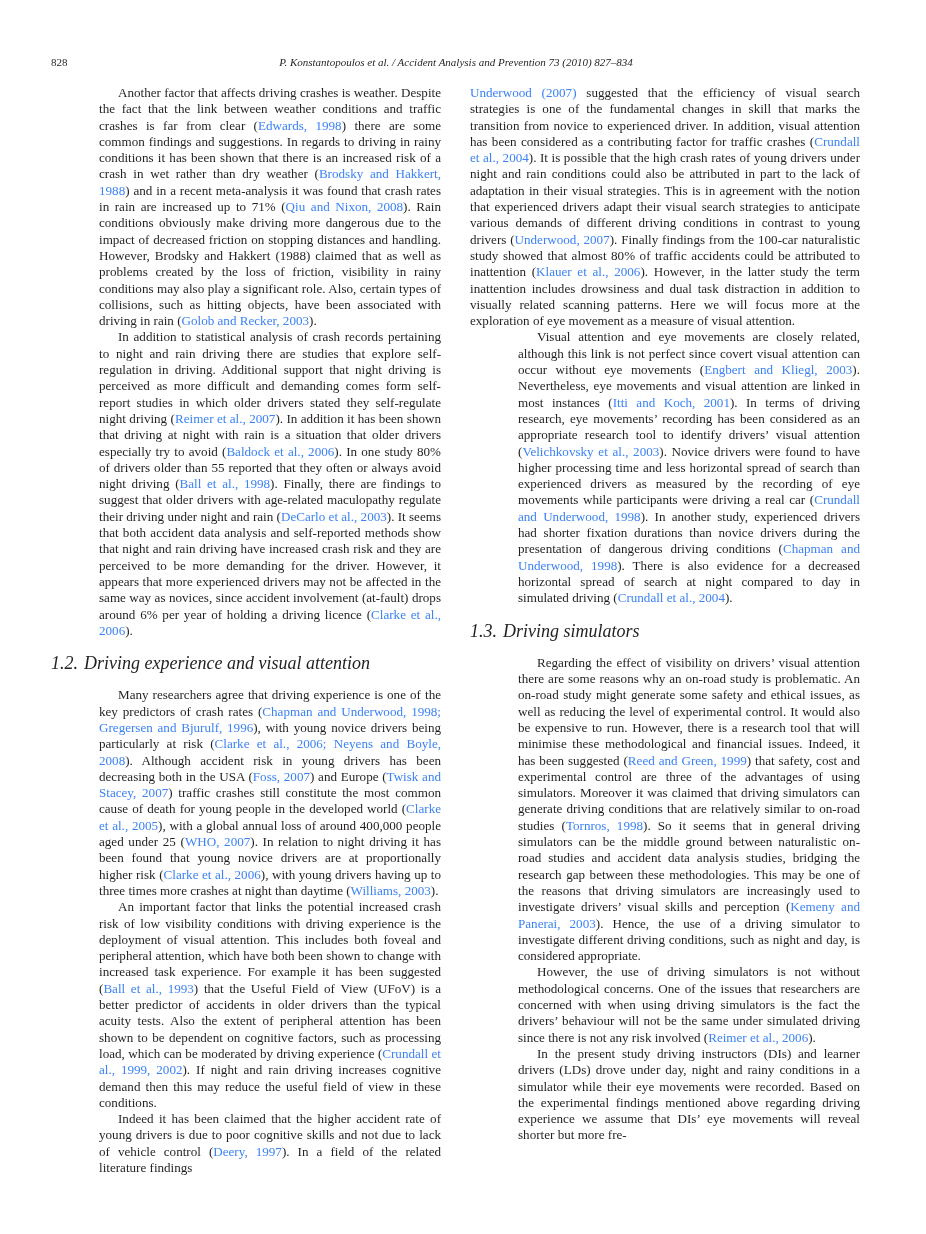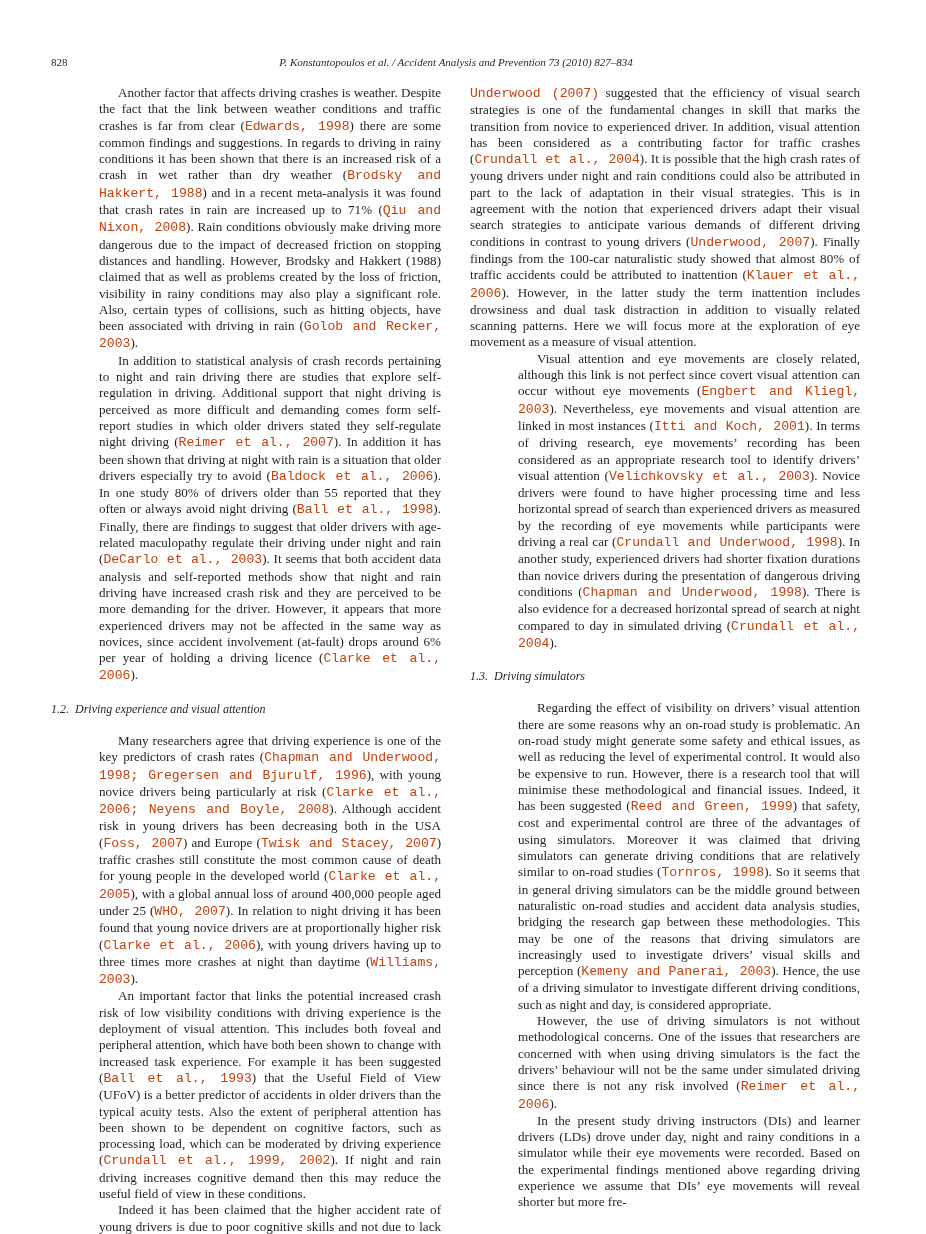--- a/index.html
+++ b/index.html
@@ -8,22 +8,22 @@
   .header { position: absolute; top: 56px; left: 51px; width: 810px; height: 14px;
             font-size: 11px; }
   .page-num { position: absolute; left: 0; top: 0; }
   .running-title { position: absolute; left: 0; right: 0; top: 0; text-align: center; font-style: italic; }
   .col { position: absolute; top: 85px; width: 390px; font-size: 13.1px; line-height: 16.3px;
          text-align: justify; hyphens: manual; }
   .col-left { left: 51px; }
   .col-right { left: 470px; }
   .col p { margin: 0; text-indent: 0; }
   .col p.indent { text-indent: 19px; margin-left: 48px; }
-  .cite { color: #c2410c; font-family: Liberation Mono, monospace; }
-  h3.sec { margin: 16px 0 16px 0; font-weight: normal; font-style: italic; font-size: 12px; line-height: 16.3px; }
+  .cite { color: #3b82f6; }
+  h3.sec { margin: 16px 0 16px 0; font-weight: normal; font-style: italic; font-size: 18px; line-height: 16.3px; }
   h3.sec .num { margin-right: 6px; }
 </style>
 </head>
 <body>
 
 <div class="header">
   <span class="page-num">828</span>
   <span class="running-title">P. Konstantopoulos et al. / Accident Analysis and Prevention 73 (2010) 827–834</span>
 </div>
 

